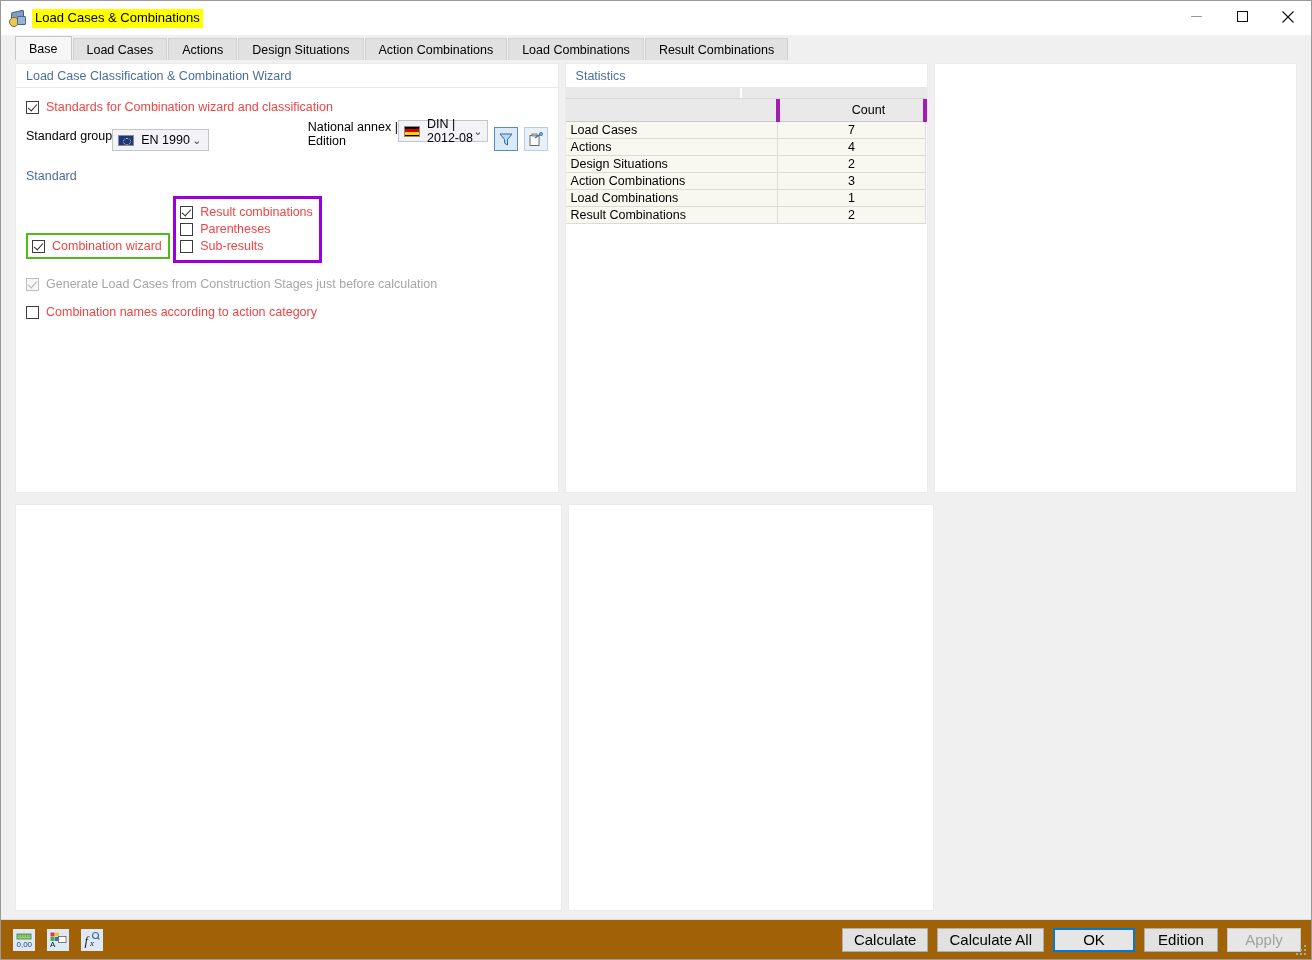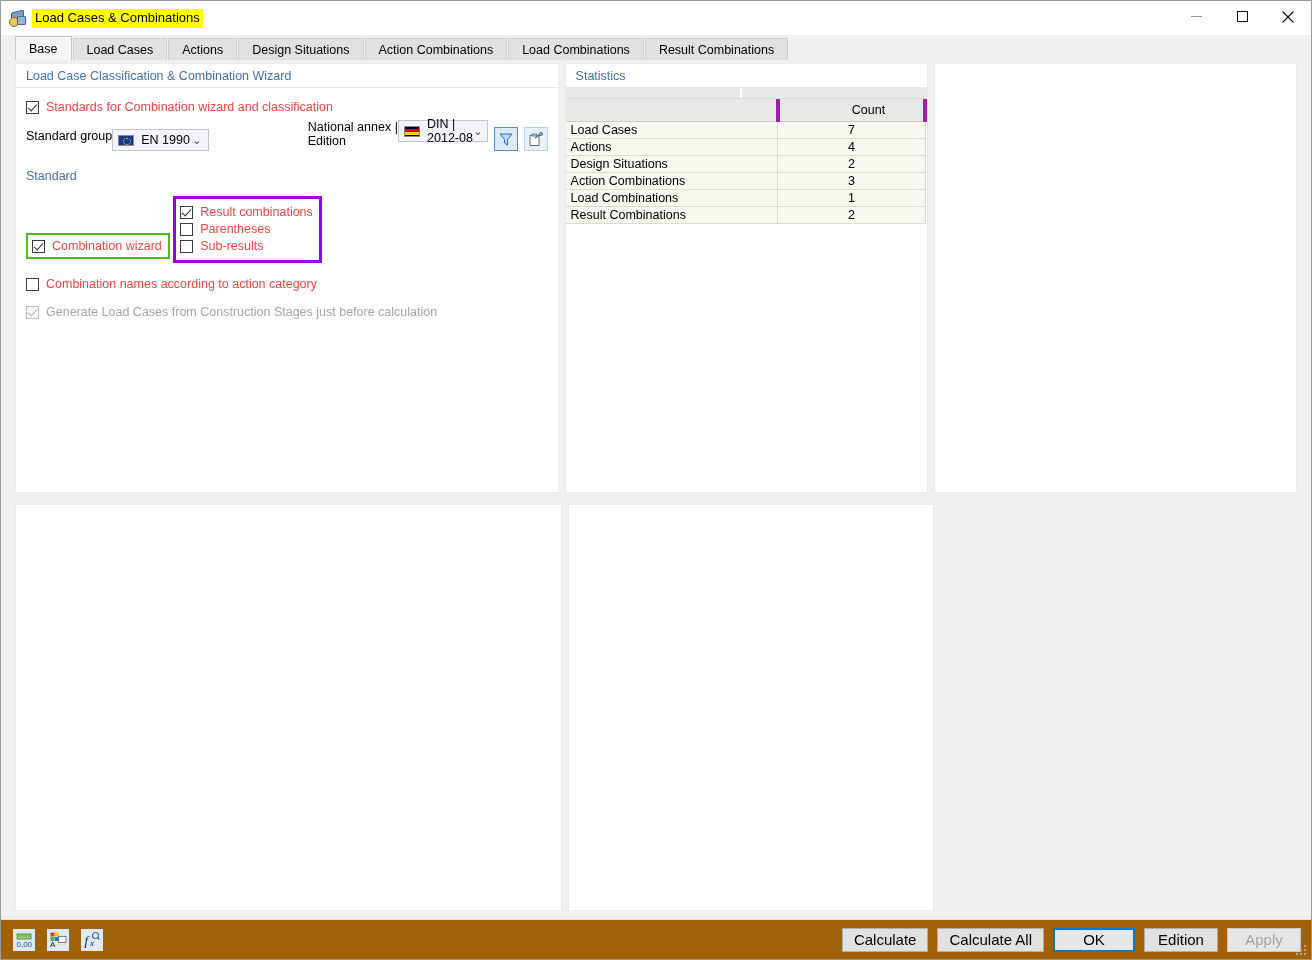--- a/index.html
+++ b/index.html
@@ -454,28 +454,28 @@
             <div class="cb-row indent">
               <span class="cb"></span>
               <span class="cb-label">Parentheses</span>
             </div>
             <div class="cb-row indent">
               <span class="cb"></span>
               <span class="cb-label">Sub-results</span>
             </div>
           </div>
 
+          <div class="cb-row disabled" style="margin-top:14px;">
+            <span class="cb checked disabled"></span>
+            <span class="cb-label">Generate Load Cases from Construction Stages just before calculation</span>
+          </div>
+
           <div class="cb-row" style="margin-top:14px;">
             <span class="cb"></span>
             <span class="cb-label">Combination names according to action category</span>
-          </div>
-
-          <div class="cb-row disabled" style="margin-top:14px;">
-            <span class="cb checked disabled"></span>
-            <span class="cb-label">Generate Load Cases from Construction Stages just before calculation</span>
           </div>
         </div>
       </div>
 
       <div class="panel panel-mid">
         <div class="section-head">Statistics</div>
         <div class="stat-topband">
           <div class="c1"></div>
             <div class="c2"></div>
         </div>

